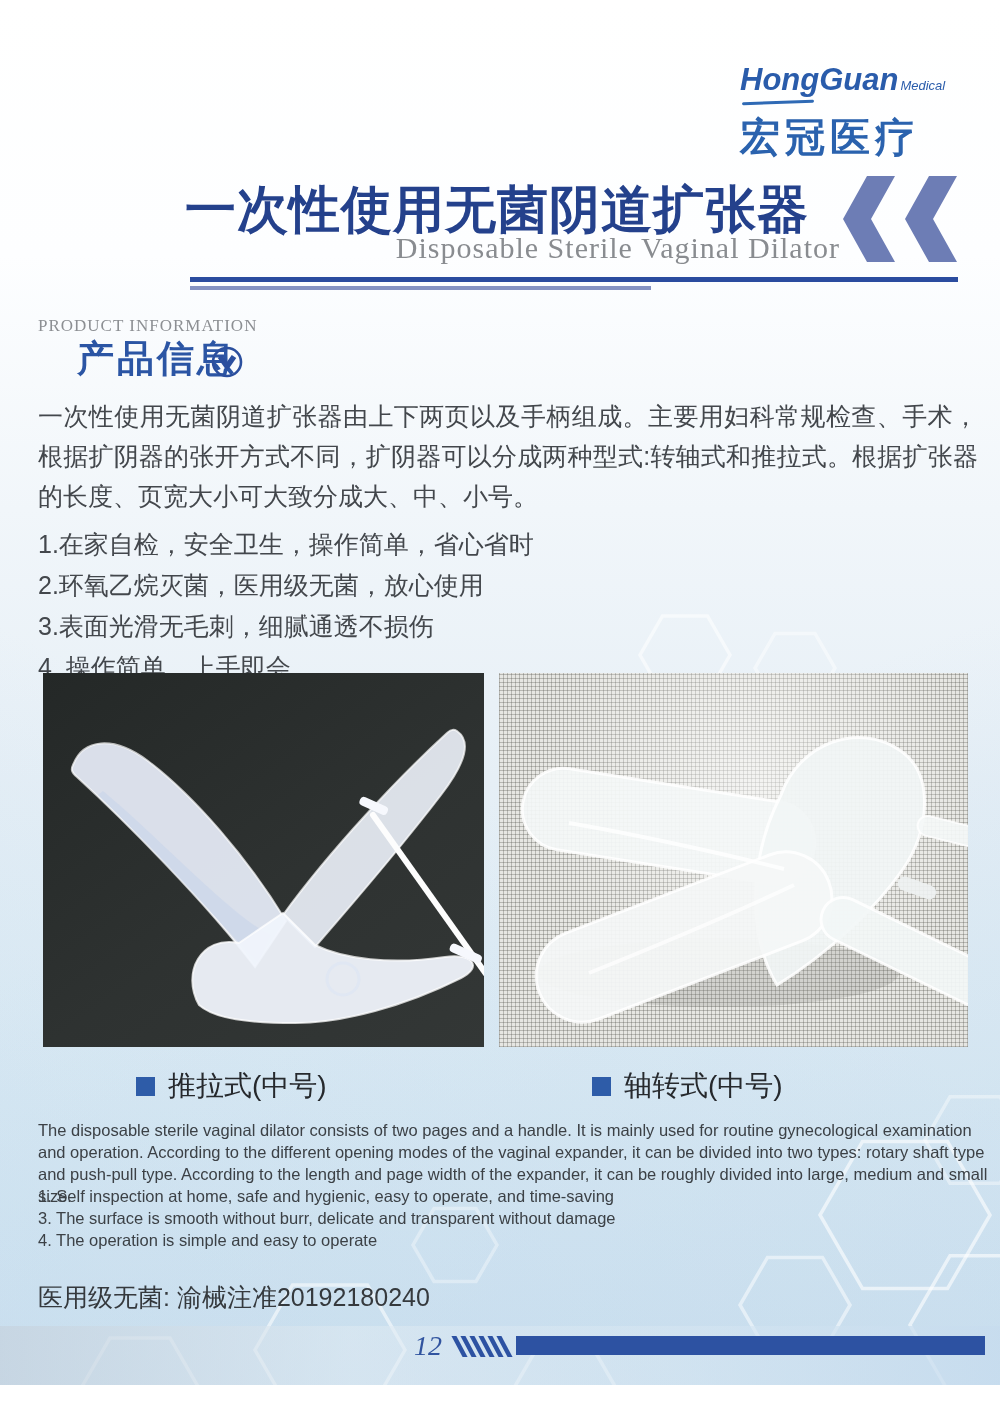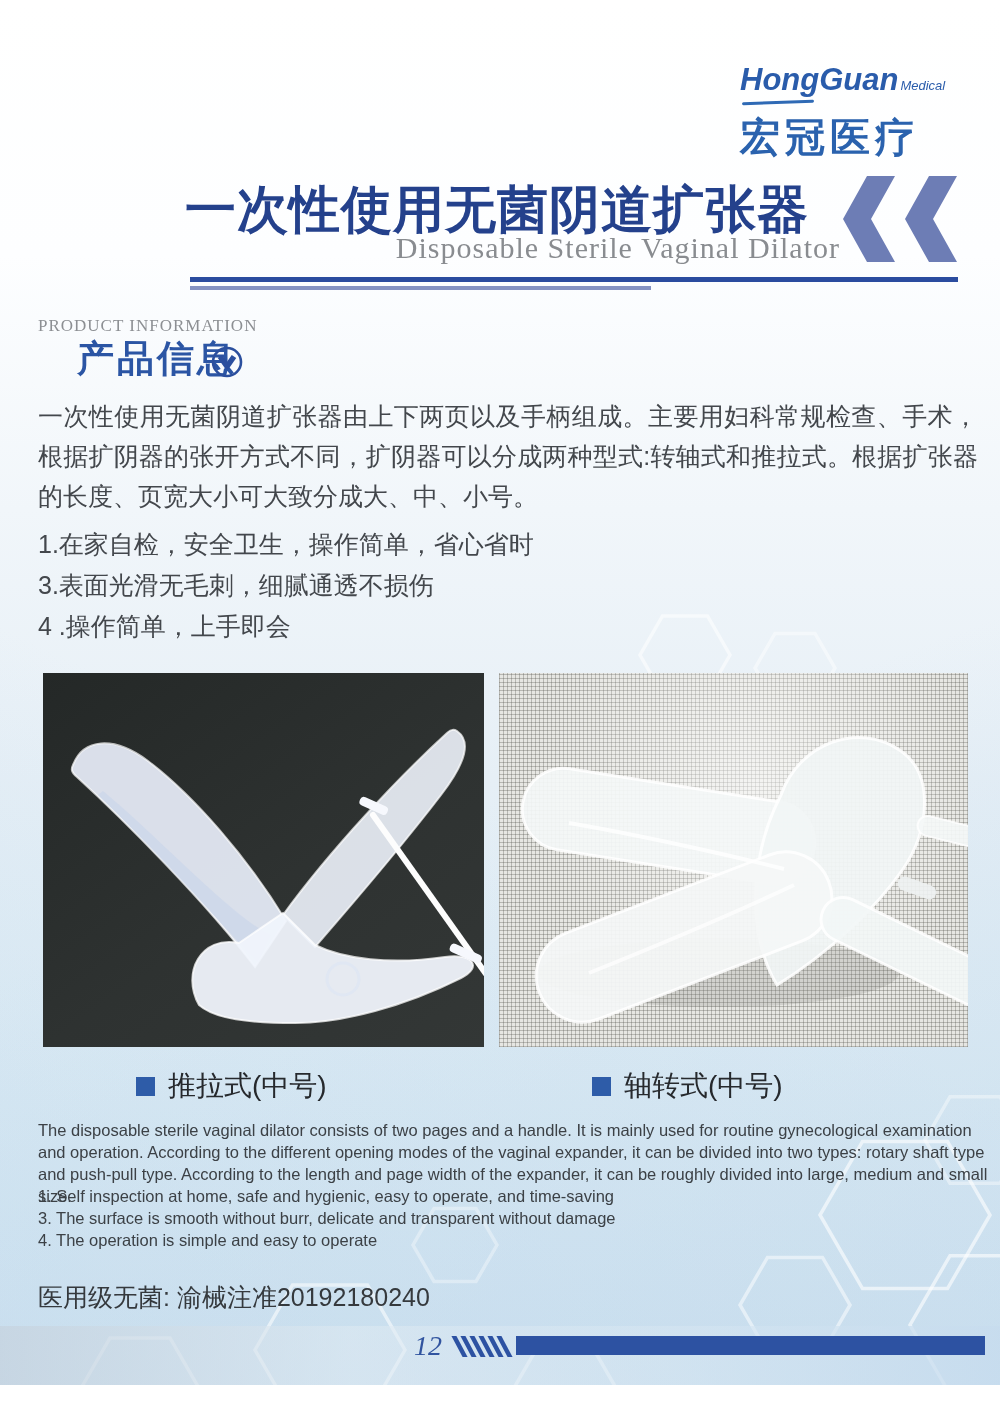--- a/index.html
+++ b/index.html
@@ -124,20 +124,21 @@
   <div class="sec-cn">产品信息</div>
   <svg class="sec-icon" width="34" height="34" viewBox="0 0 34 34">
     <circle cx="17" cy="17" r="14" fill="none" stroke="#2b4f9e" stroke-width="2.6"></circle>
     <path d="M10 11.5 L17 21.5 L24 11.5" fill="none" stroke="#2b4f9e" stroke-width="5.5" stroke-linejoin="round"></path>
   </svg>
 
   <div class="intro-cn">一次性使用无菌阴道扩张器由上下两页以及手柄组成。主要用妇科常规检查、手术，根据扩阴器的张开方式不同，扩阴器可以分成两种型式:转轴式和推拉式。根据扩张器的长度、页宽大小可大致分成大、中、小号。</div>
 
   <div class="features-cn">
     <div>1.在家自检，安全卫生，操作简单，省心省时</div>
+    <div>2.环氧乙烷灭菌，医用级无菌，放心使用</div>
     <div>3.表面光滑无毛刺，细腻通透不损伤</div>
     <div>4 .操作简单，上手即会</div>
   </div>
 
   <div class="photo photo-left">
     <svg width="441" height="374" viewBox="0 0 441 374">
       <g>
         <path d="M30 92 C40 66 70 62 105 88 C150 122 205 185 243 248 L212 294 C162 228 80 146 34 104 C28 99 28 96 30 92 Z" fill="#e9effb" fill-opacity="0.92" stroke="#ffffff" stroke-opacity="0.7" stroke-width="2"></path>
         <path d="M414 58 C428 68 424 88 398 122 C352 182 305 236 272 274 L240 242 C288 176 356 104 404 60 C408 56 411 56 414 58 Z" fill="#eef3fc" fill-opacity="0.9" stroke="#ffffff" stroke-opacity="0.7" stroke-width="2"></path>
         <path d="M60 118 C120 168 190 245 228 262 L215 290 C160 230 90 155 55 122 Z" fill="#c6d3ea" fill-opacity="0.55"></path>

